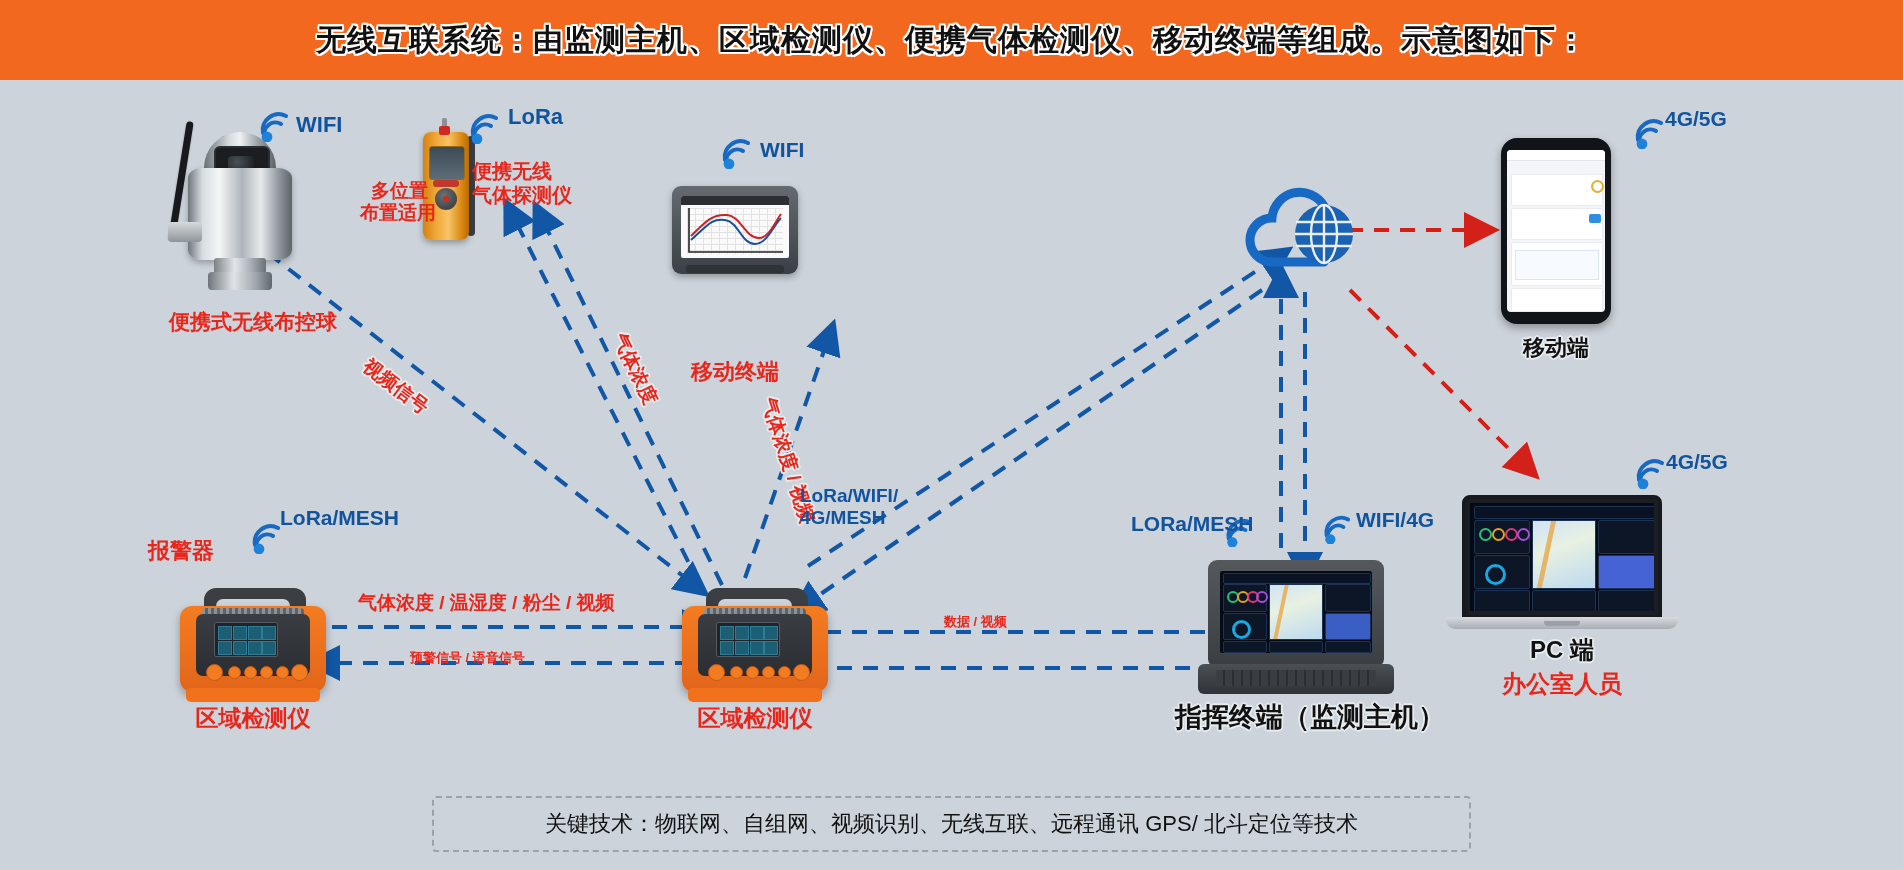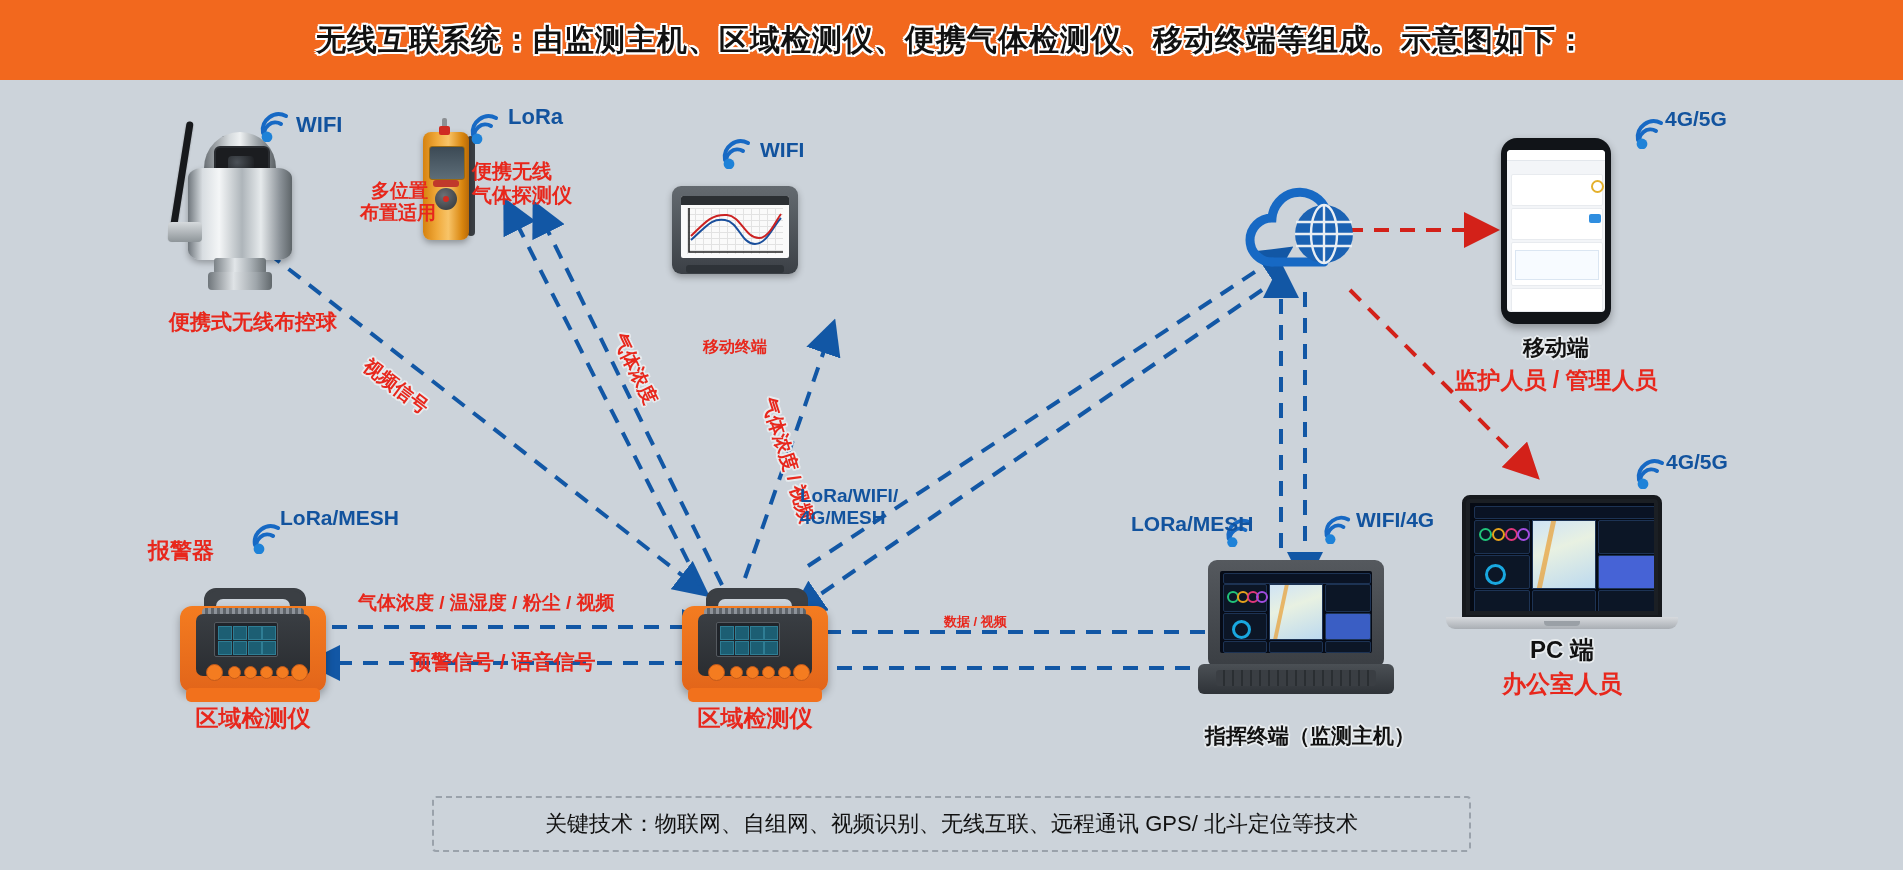--- a/index.html
+++ b/index.html
@@ -189,21 +189,21 @@
   <div class="lbl lbl-red stroke-w" style="left:372px;top:355px;font-size:19px;transform:rotate(37deg);transform-origin:left top;">视频信号</div>
   <div class="lbl lbl-red stroke-w" style="left:628px;top:330px;font-size:19px;transform:rotate(64deg);transform-origin:left top;">气体浓度</div>
   <div class="lbl lbl-red stroke-w" style="left:778px;top:395px;font-size:19px;transform:rotate(72deg);transform-origin:left top;">气体浓度 / 视频</div>
 
   <div class="lbl lbl-blue" style="left:800px;top:485px;font-size:19px;">
     <div>LoRa/WIFI/</div>
     <div>4G/MESH</div>
   </div>
 
   <div class="lbl lbl-red" style="left:358px;top:592px;font-size:19px;">气体浓度 / 温湿度 / 粉尘 / 视频</div>
-  <div class="lbl lbl-red" style="left:410px;top:650px;font-size:21px;text-align:right;">预警信号 / 语音信号</div>
+  <div class="lbl lbl-red" style="left:410px;top:650px;font-size:13px;text-align:right;">预警信号 / 语音信号</div>
   <div class="lbl lbl-red" style="left:944px;top:614px;font-size:13px;">数据 / 视频</div>
 
   <div class="dev" style="left:150px;top:110px;width:190px;height:190px;">
     <div class="ant ant1"></div>
     <div class="ant ant2"></div>
     <div class="ball-dome"></div>
     <div class="ball-lens"></div>
     <div class="ball-body"></div>
     <div class="ball-mount"></div>
     <div class="ball-neck"></div>
@@ -265,21 +265,21 @@
   <div class="wifi" style="left:718px;top:135px;">
     <svg width="34" height="34" viewBox="0 0 34 34">
       <g fill="none" stroke="#1769c4" stroke-width="4" stroke-linecap="round">
         <path d="M7,25 A16,16 0 0 1 30,8"></path>
         <path d="M9,29 A11,11 0 0 1 25,16"></path>
       </g>
       <circle cx="11" cy="29" r="5.4" fill="#1e82d8"></circle>
     </svg>
   </div>
   <div class="lbl lbl-blue" style="left:760px;top:138px;font-size:21px;">WIFI</div>
-  <div class="lbl lbl-red ctr" style="left:660px;top:338px;width:150px;font-size:16px;">移动终端</div>
+  <div class="lbl lbl-red ctr" style="left:660px;top:359px;width:150px;font-size:22px;">移动终端</div>
 
   <svg class="cloud-svg" style="left:1228px;top:158px;" width="140" height="120" viewBox="0 0 140 120">
     <path d="M44,104 A22,22 0 0 1 44,60 A28,28 0 0 1 96,48" fill="none" stroke="#1769c4" stroke-width="9" stroke-linecap="round"></path>
     <path d="M44,104 L96,104" fill="none" stroke="#1769c4" stroke-width="9" stroke-linecap="round"></path>
     <circle cx="96" cy="76" r="29" fill="#1b62b3"></circle>
     <g stroke="#e9eef3" stroke-width="2.4" fill="none">
       <ellipse cx="96" cy="76" rx="13" ry="29"></ellipse>
       <line x1="96" y1="47" x2="96" y2="105"></line>
       <line x1="68" y1="64" x2="124" y2="64"></line>
       <line x1="67" y1="76" x2="125" y2="76"></line>
@@ -304,21 +304,20 @@
     <svg width="34" height="34" viewBox="0 0 34 34">
       <g fill="none" stroke="#1769c4" stroke-width="4" stroke-linecap="round">
         <path d="M7,25 A16,16 0 0 1 30,8"></path>
         <path d="M9,29 A11,11 0 0 1 25,16"></path>
       </g>
       <circle cx="11" cy="29" r="5.4" fill="#1e82d8"></circle>
     </svg>
   </div>
   <div class="lbl lbl-blue" style="left:1665px;top:107px;font-size:21px;">4G/5G</div>
   <div class="lbl lbl-black ctr stroke-w" style="left:1466px;top:335px;width:180px;font-size:22px;">移动端</div>
-  <div class="lbl lbl-red ctr" style="left:1426px;top:367px;width:260px;font-size:23px;">监护人员 / 管理人员</div>
 
   <div class="dev" style="left:1462px;top:495px;width:200px;height:140px;">
     <div class="mb-lid">
       <div class="mb-screen">
         <div class="w" style="left:4px;top:3px;width:184px;height:11px;background:#0a1324;"></div>
         <div class="w" style="left:4px;top:17px;width:54px;height:32px;">
           <div class="ring" style="left:4px;top:7px;width:9px;height:9px;border-color:#21c47a;"></div>
           <div class="ring" style="left:17px;top:7px;width:9px;height:9px;border-color:#e6a21c;"></div>
           <div class="ring" style="left:30px;top:7px;width:9px;height:9px;border-color:#e0377b;"></div>
           <div class="ring" style="left:42px;top:7px;width:9px;height:9px;border-color:#a34de0;"></div>
@@ -387,21 +386,21 @@
   <div class="wifi" style="left:1320px;top:512px;">
     <svg width="32" height="32" viewBox="0 0 34 34">
       <g fill="none" stroke="#1769c4" stroke-width="4" stroke-linecap="round">
         <path d="M7,25 A16,16 0 0 1 30,8"></path>
         <path d="M9,29 A11,11 0 0 1 25,16"></path>
       </g>
       <circle cx="11" cy="29" r="5.4" fill="#1e82d8"></circle>
     </svg>
   </div>
   <div class="lbl lbl-blue" style="left:1356px;top:508px;font-size:21px;">WIFI/4G</div>
-  <div class="lbl lbl-black ctr stroke-w" style="left:1140px;top:724px;width:340px;font-size:21px;">指挥终端（监测主机）</div>
+  <div class="lbl lbl-black ctr stroke-w" style="left:1140px;top:702px;width:340px;font-size:27px;">指挥终端（监测主机）</div>
 
   <div class="wifi" style="left:248px;top:520px;">
     <svg width="34" height="34" viewBox="0 0 34 34">
       <g fill="none" stroke="#1769c4" stroke-width="4" stroke-linecap="round">
         <path d="M7,25 A16,16 0 0 1 30,8"></path>
         <path d="M9,29 A11,11 0 0 1 25,16"></path>
       </g>
       <circle cx="11" cy="29" r="5.4" fill="#1e82d8"></circle>
     </svg>
   </div>

